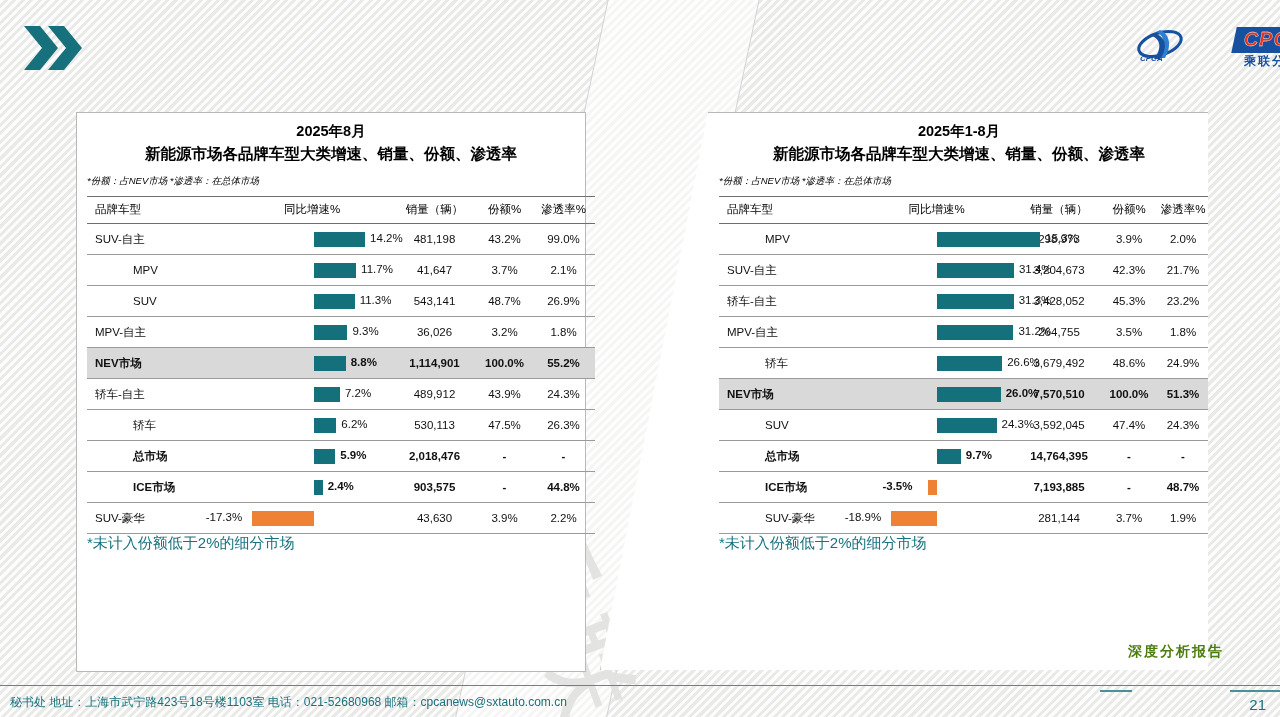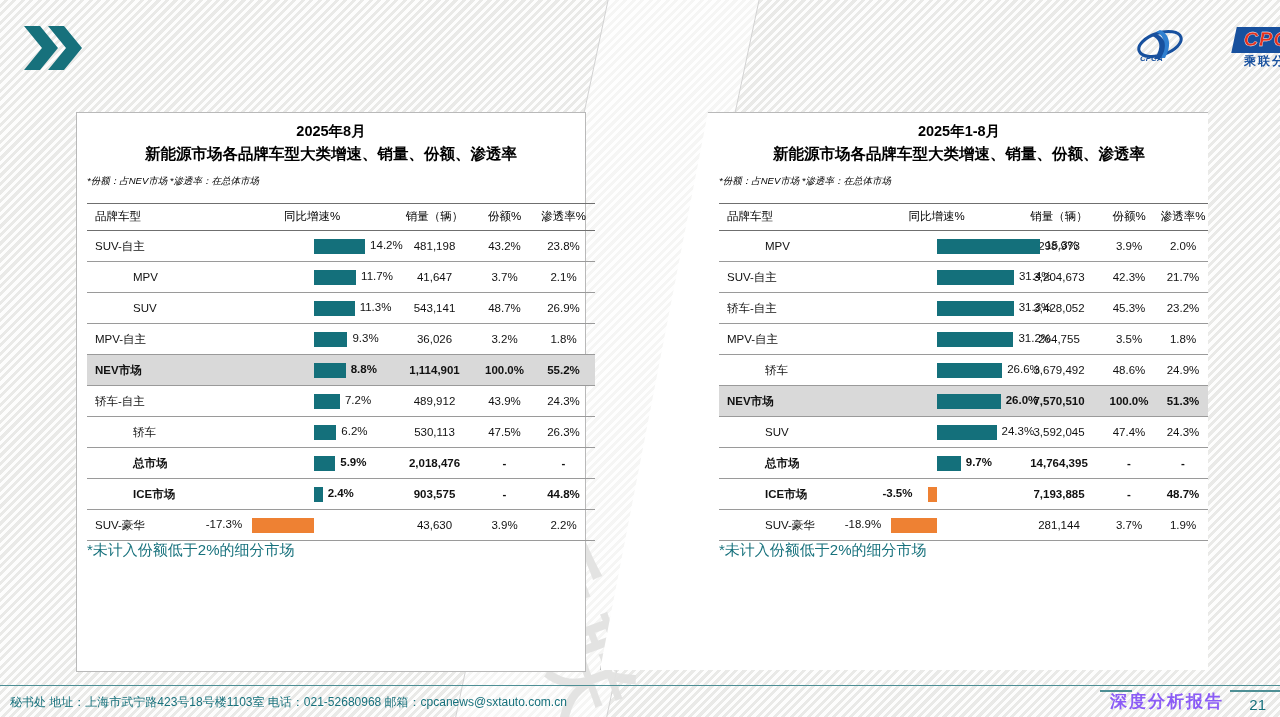--- a/index.html
+++ b/index.html
@@ -81,21 +81,21 @@
   #panel-left{left:76px;top:112px;width:508px;height:558px;}
   #panel-right{left:600px;top:112px;width:608px;height:558px;
     clip-path:polygon(108px 0, 608px 0, 608px 558px, 0px 558px);}
   .panel-inner{position:absolute;top:0;width:100%;height:100%;}
   #panel-right .panel-inner{padding-left:110px;box-sizing:border-box;}
 
   .p-title1{text-align:center;font-size:14.5px;font-weight:bold;color:#000;margin-top:9px;}
   .p-title2{text-align:center;font-size:15.5px;font-weight:bold;color:#000;margin-top:3px;}
   .p-note{font-size:9.5px;color:#000;margin-top:10px;font-style:italic;}
 
-  table.mt{width:100%;border-collapse:collapse;margin-top:15px;table-layout:fixed;}
+  table.mt{width:100%;border-collapse:collapse;margin-top:8px;table-layout:fixed;}
   table.mt th{
     font-size:11.5px;font-weight:normal;color:#000;
     padding:5px 0 6px 0;border-top:1px solid #6f6f6f;border-bottom:1px solid #6f6f6f;
   }
   table.mt td{
     font-size:11.5px;color:#111;
     padding:0;height:30px;vertical-align:middle;
     border-bottom:1px solid #9a9a9a;
   }
   tr.row-highlight td{background:#d9d9d9;font-weight:bold;}
@@ -113,22 +113,22 @@
     margin-top:0;font-size:15px;font-weight:normal;color:#18727d;
   }
 
   
   #footer-line{position:absolute;left:0;top:685px;width:1280px;height:1px;background:#4e8f95;z-index:5;}
   #footer-text{
     position:absolute;left:10px;top:694px;z-index:5;
     font-size:12px;color:#17717c;
   }
   #footer-report{
-    position:absolute;right:56px;top:690px;z-index:5;
-    font-size:17px;font-weight:bold;color:#8b5cf6;letter-spacing:2px;
+    position:absolute;right:56px;top:643px;z-index:5;
+    font-size:14px;font-weight:bold;color:#4d7c0f;letter-spacing:2px;
     font-family:"Liberation Serif",serif;
   }
   #footer-dash-left{position:absolute;right:148px;top:690px;width:32px;height:1.5px;background:#4e8f95;z-index:5;}
   #footer-dash-right{position:absolute;right:-2px;top:690px;width:52px;height:1.5px;background:#4e8f95;z-index:5;}
   #page-number{
     position:absolute;right:14px;top:696px;z-index:5;
     font-size:15px;color:#17717c;
   }
 </style>
 </head>
@@ -185,21 +185,21 @@
           <tr>
             <td class="c-name" style="padding-left: 8px;">SUV-自主</td>
             <td class="c-bar">
               <div class="barwrap">
                 <div class="bar pos" style="left: 82px; width: 51.12px;"></div>
                 <div class="barlabel" style="left: 138.12px;">14.2%</div>
               </div>
             </td>
             <td class="c-num">481,198</td>
             <td class="c-num">43.2%</td>
-            <td class="c-num">23.8%</td>
+            <td class="c-num">99.0%</td>
           </tr>
           <tr>
             <td class="c-name" style="padding-left: 46px;">MPV</td>
             <td class="c-bar">
               <div class="barwrap">
                 <div class="bar pos" style="left: 82px; width: 42.12px;"></div>
                 <div class="barlabel" style="left: 129.12px;">11.7%</div>
               </div>
             </td>
             <td class="c-num">41,647</td>

